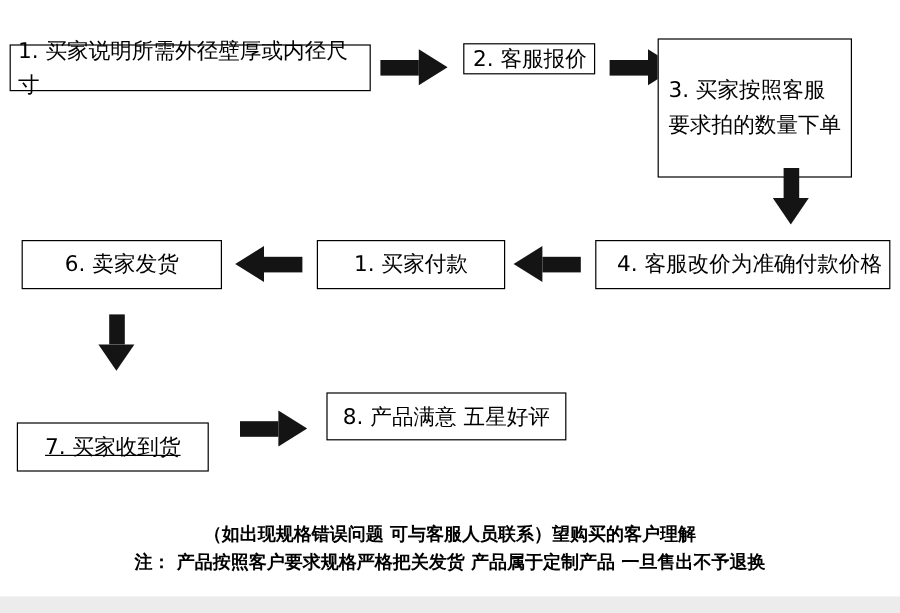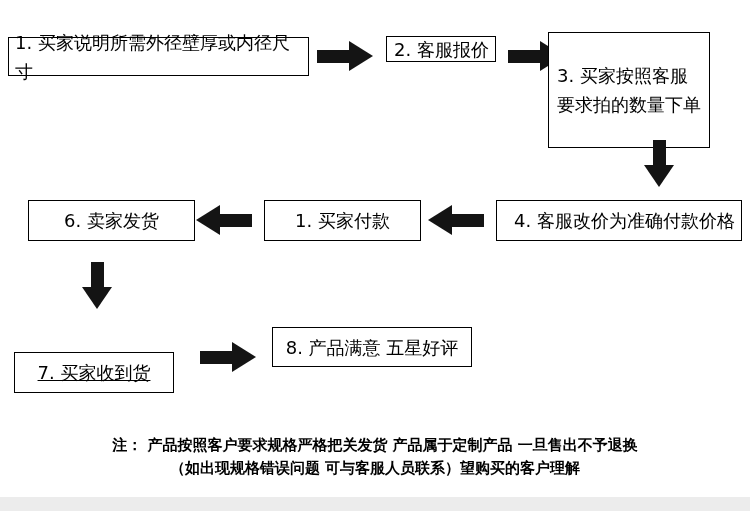--- a/index.html
+++ b/index.html
@@ -87,21 +87,21 @@
     height: 28px;
     background: #ececec;
   }
 
   
   #box1 { left: 8px;   top: 23px;  width: 301px; height: 39px; }
   #box2 { left: 386px; top: 22px;  width: 110px; height: 26px; justify-content: flex-end; }
   #box3 { left: 548px; top: 18px;  width: 162px; height: 116px; padding: 6px 8px; }
   #box4 { left: 496px; top: 186px; width: 246px; height: 41px; justify-content: flex-end; }
   #box5 { left: 264px; top: 186px; width: 157px; height: 41px; }
-  #box6 { left: 28px;  top: 186px; width: 167px; height: 41px; }
+  #box6 { left: 18px;  top: 186px; width: 167px; height: 41px; }
   #box7 { left: 14px;  top: 338px; width: 160px; height: 41px; text-decoration: underline; }
   #box8 { left: 272px; top: 313px; width: 200px; height: 40px; }
 
   
   #arr-1-2 { left: 317px; top: 27px; }
   #arr-2-3 { left: 508px; top: 27px; }
   #arr-3-4 { left: 644px; top: 126px; }
   #arr-4-5 { left: 428px; top: 191px; }
   #arr-5-6 { left: 196px; top: 191px; }
   #arr-6-7 { left: 82px;  top: 248px; }
@@ -173,19 +173,19 @@
   <div class="arrow arrow-right" id="arr-7-8">
     <div class="shaft"></div>
     <div class="head"></div>
   </div>
 
   <div class="step-box" id="box8">
     <span>8. 产品满意  五星好评</span>
   </div>
 
   <div class="note">
+    <div>（如出现规格错误问题 可与客服人员联系）望购买的客户理解</div>
     <div>注： 产品按照客户要求规格严格把关发货 产品属于定制产品 一旦售出不予退换</div>
-    <div>（如出现规格错误问题 可与客服人员联系）望购买的客户理解</div>
   </div>
 
   <div class="footer-strip"></div>
 
 </div>
 
 </body></html>

